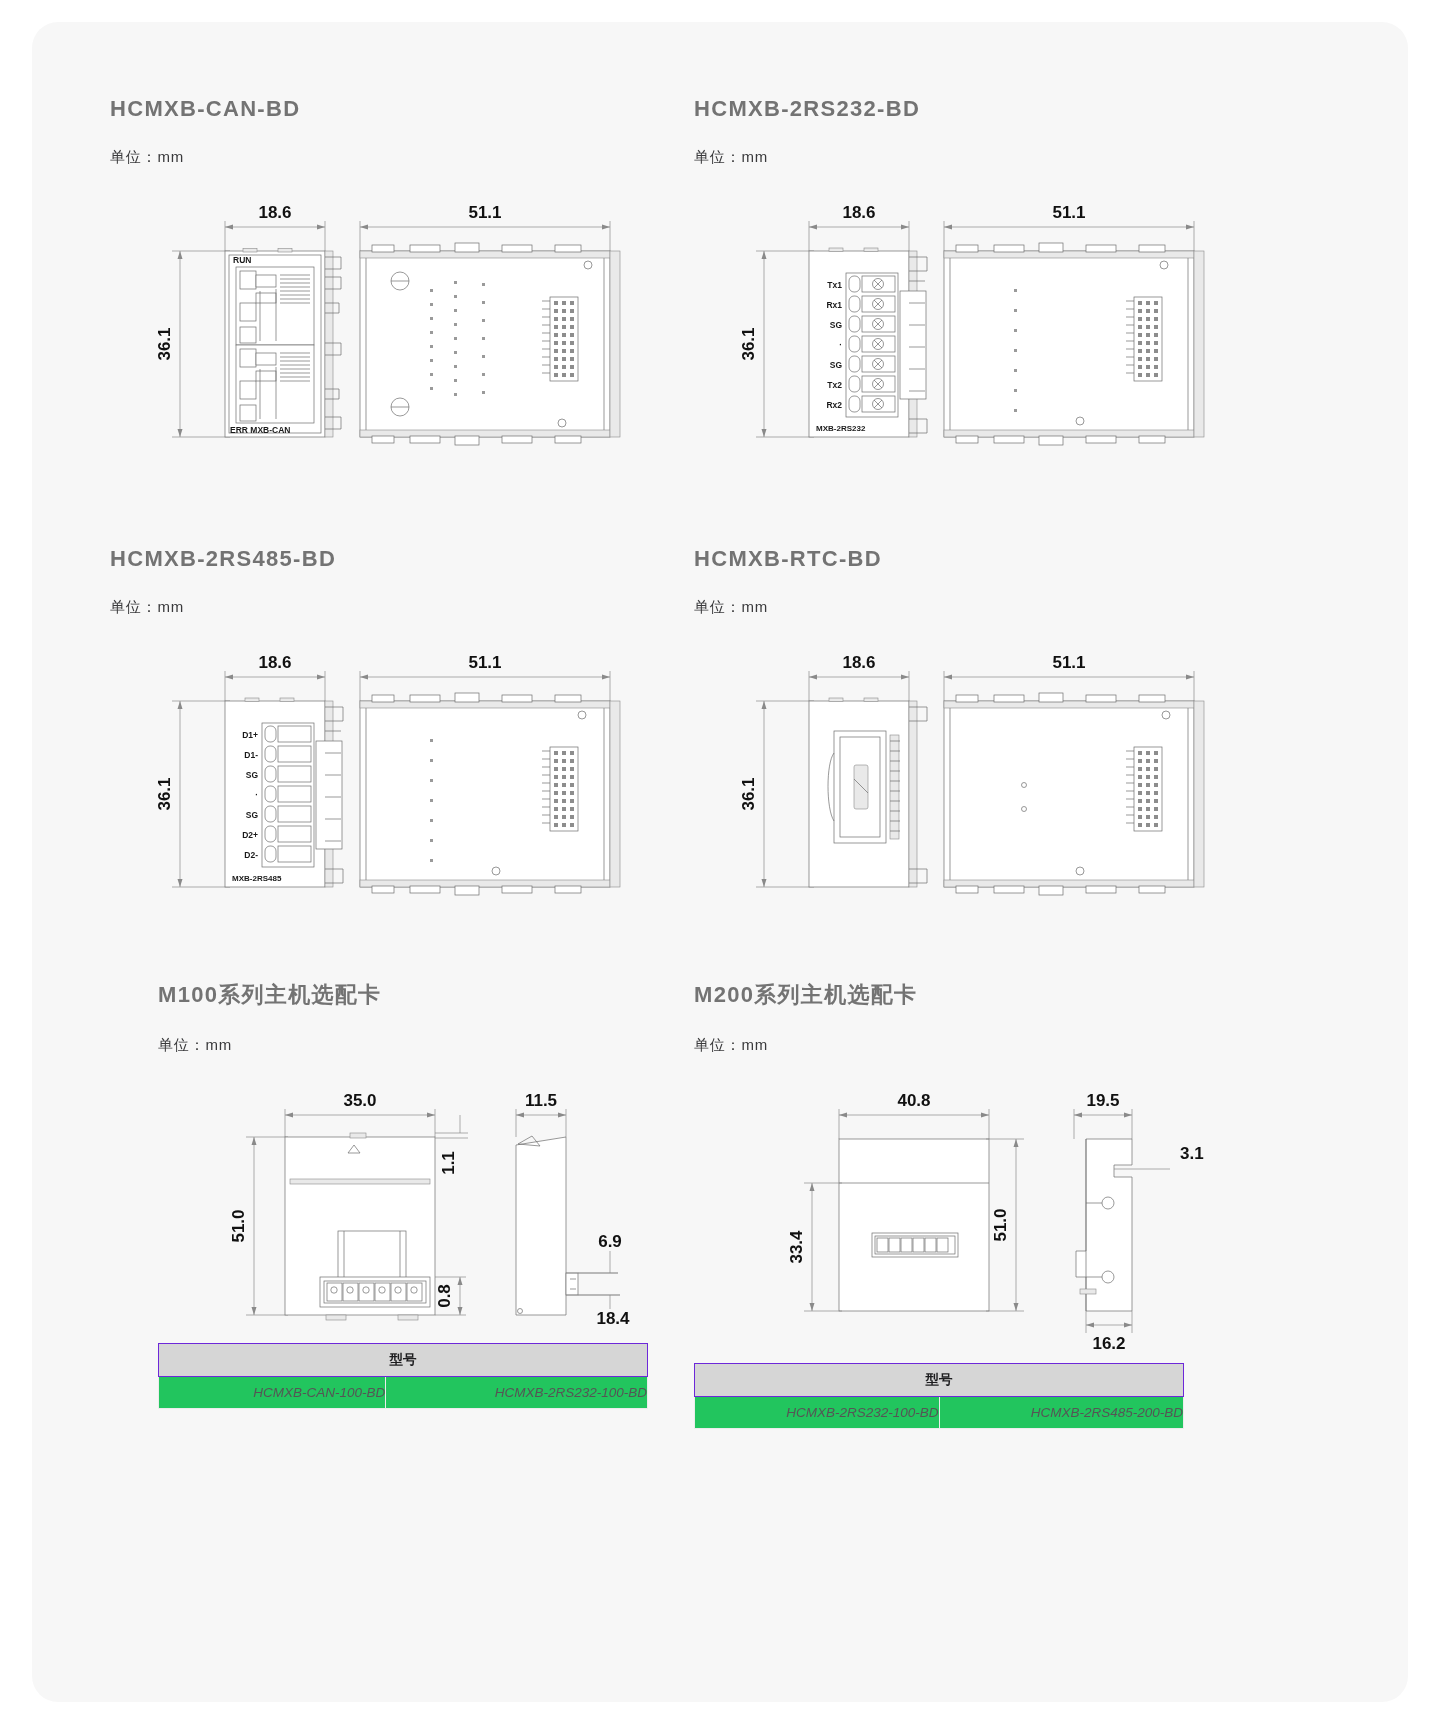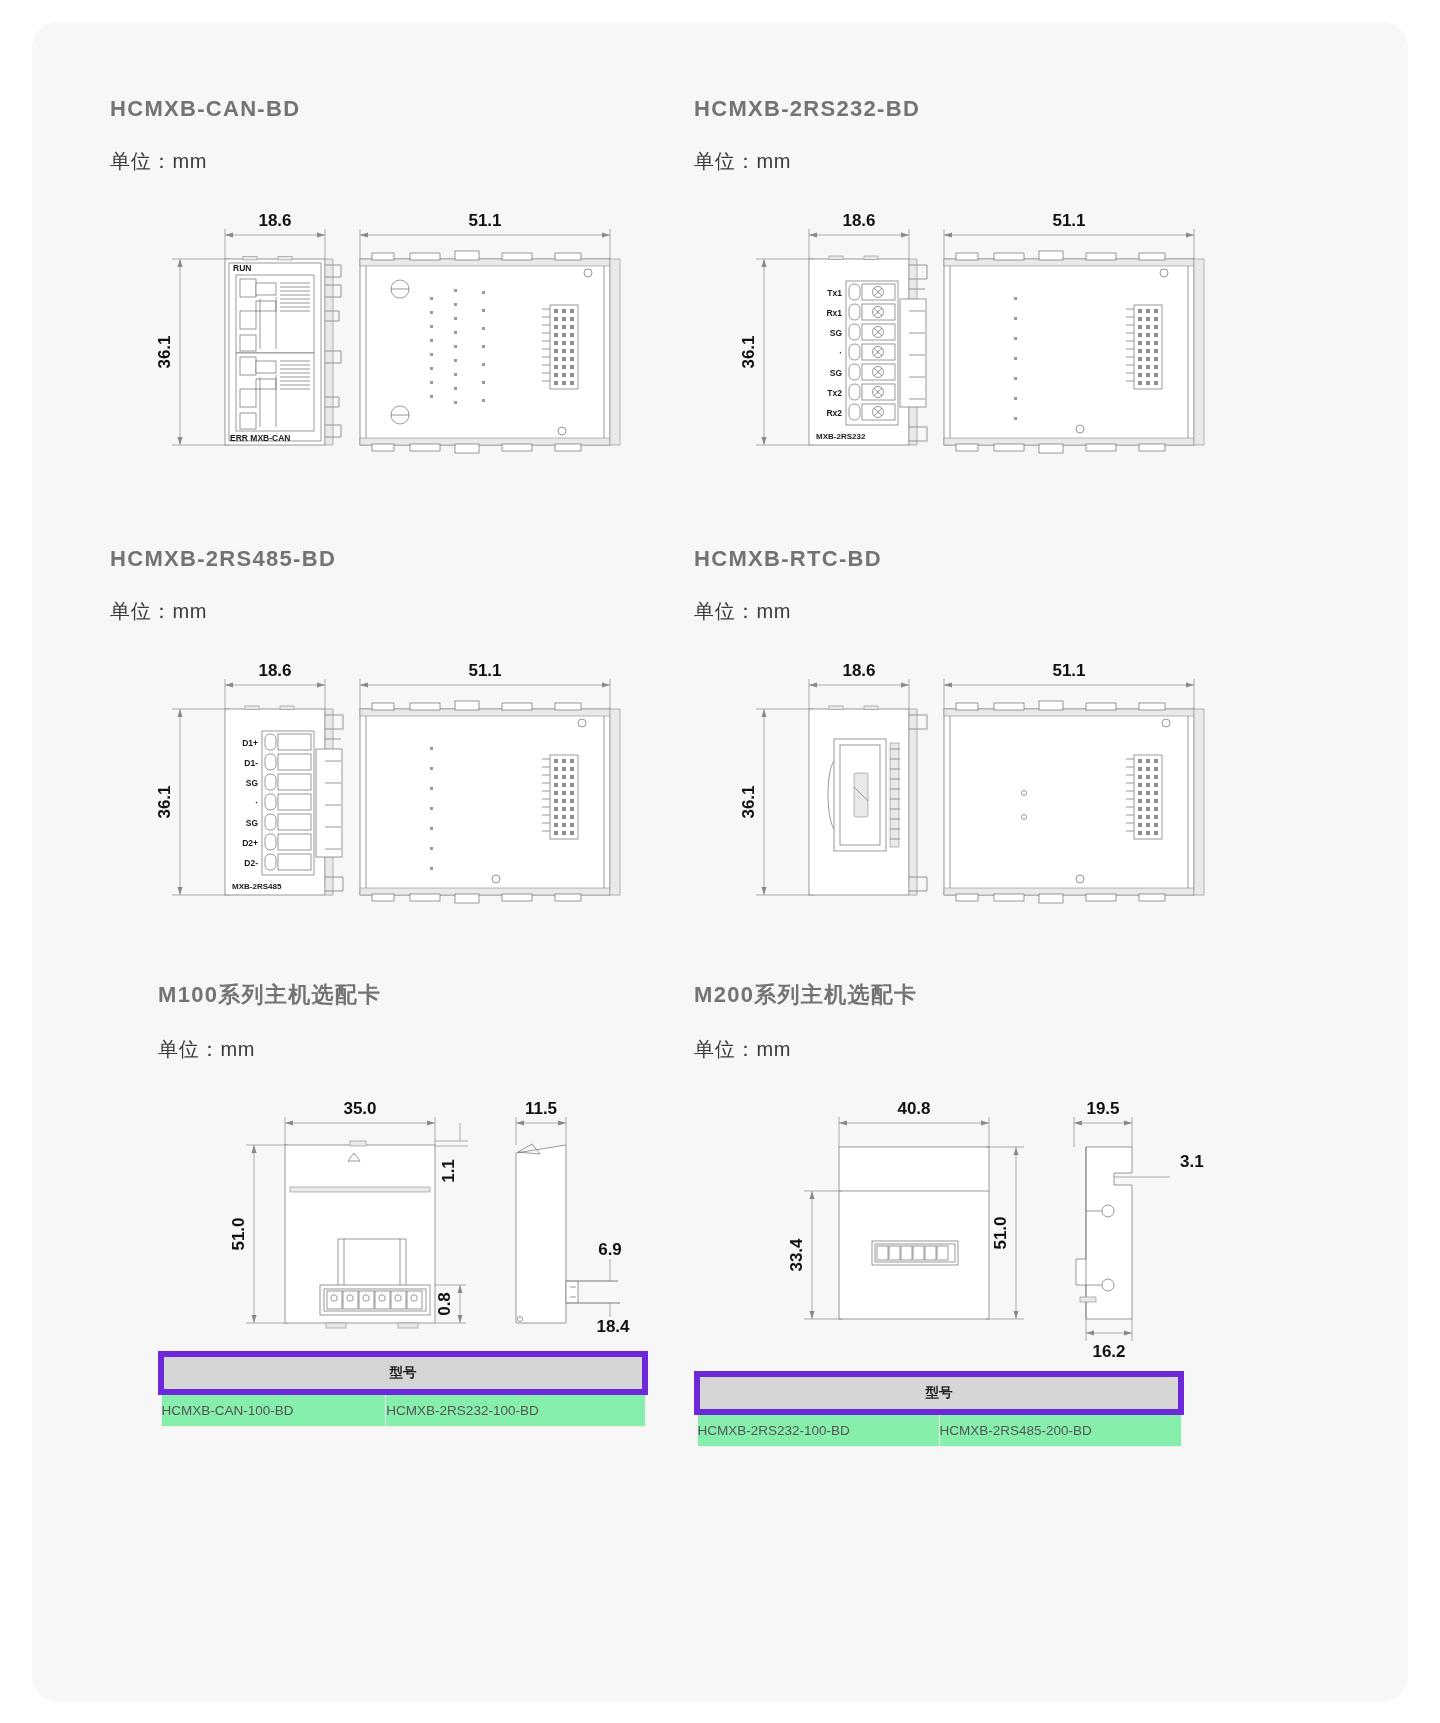--- a/index.html
+++ b/index.html
@@ -19,21 +19,21 @@
   }
   .grid {
     position:absolute; left:0; top:0; width:100%; height:100%;
   }
   .cell { position:absolute; }
   .sec-title {
     font-size:22px; font-weight:bold; letter-spacing:1.3px;
     color:#737373; white-space:nowrap;
   }
   .unit {
-    font-size:20px; color:#3a3a3c; letter-spacing:0.8px;
+    font-size:15px; color:#3a3a3c; letter-spacing:0.8px;
     margin-top:26px; white-space:nowrap;
   }
   .draw { position:relative; }
   svg { display:block; overflow:visible; }
   .dimtxt {
     font-family:"Liberation Sans", sans-serif;
     font-weight:bold; font-size:17px; fill:#111;
   }
   .dimtxt-v {
     font-family:"Liberation Sans", sans-serif;
@@ -52,25 +52,25 @@
   .lnfg { stroke:#8a8a8a; stroke-width:0.6; fill:#e9e9e9; }
   .dim { stroke:#8a8a8a; stroke-width:0.7; fill:none; }
   .dimarrow { fill:#8a8a8a; }
   .tbl {
     width:100%; border-collapse:collapse;
     font-size:13.5px; color:#555;
   }
   .tbl th {
     background:#d6d6d6; color:#1d1d1f; font-weight:bold;
     font-size:13.5px; padding:7px 0; text-align:center;
-    border:6px solid #6d28d9;
+    border:1px solid #6d28d9;
   }
   .tbl td {
-    background:#86efac; padding:8px 0; text-align:left;
-    border:1px solid #ececec; font-weight:normal;
+    background:#22c55e; padding:8px 0; text-align:right;
+    border:1px solid #ececec; font-weight:normal;font-style:italic;
   }
 </style>
 </head>
 <body>
 
 <div class="page">
   <div class="grid">
 
     <div class="cell" style="left:78px;top:74px;">
       <div class="sec-title">HCMXB-CAN-BD</div>

